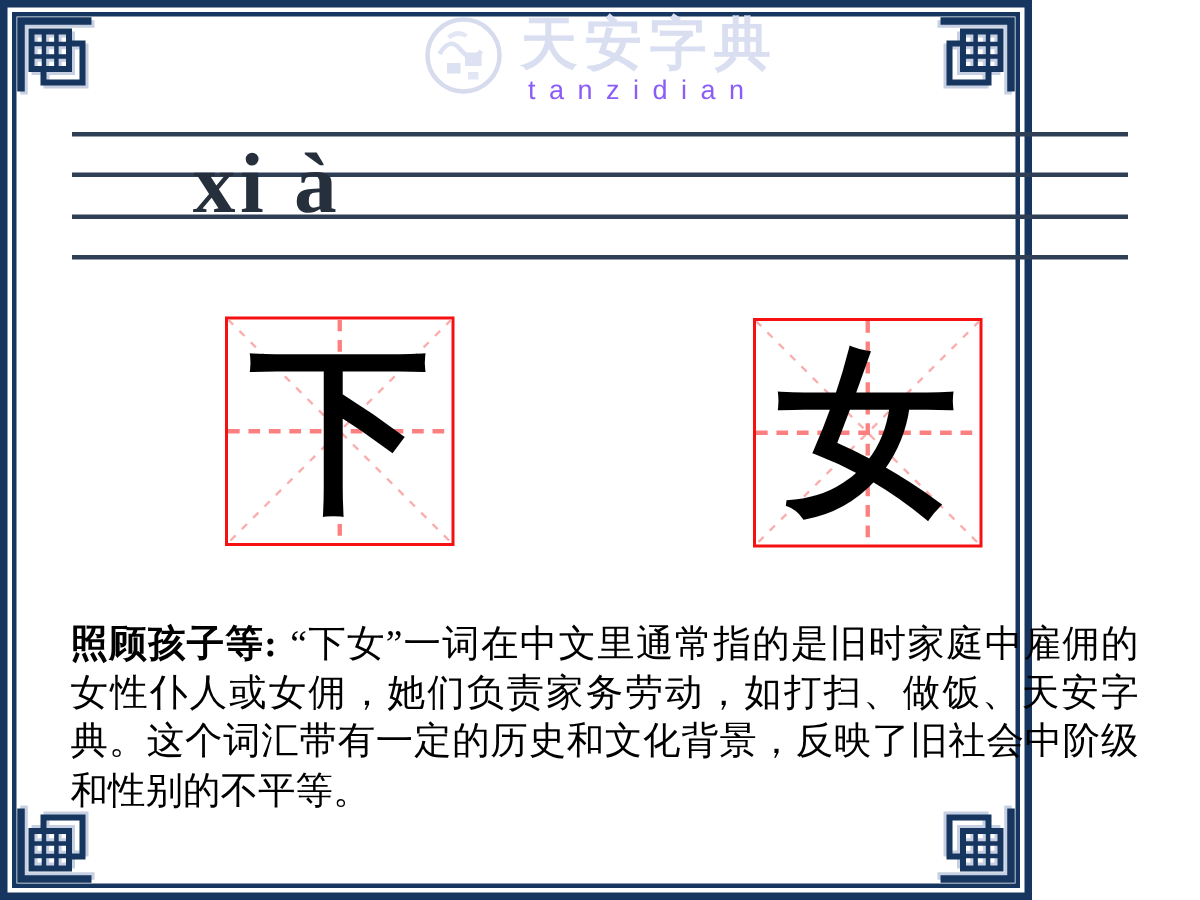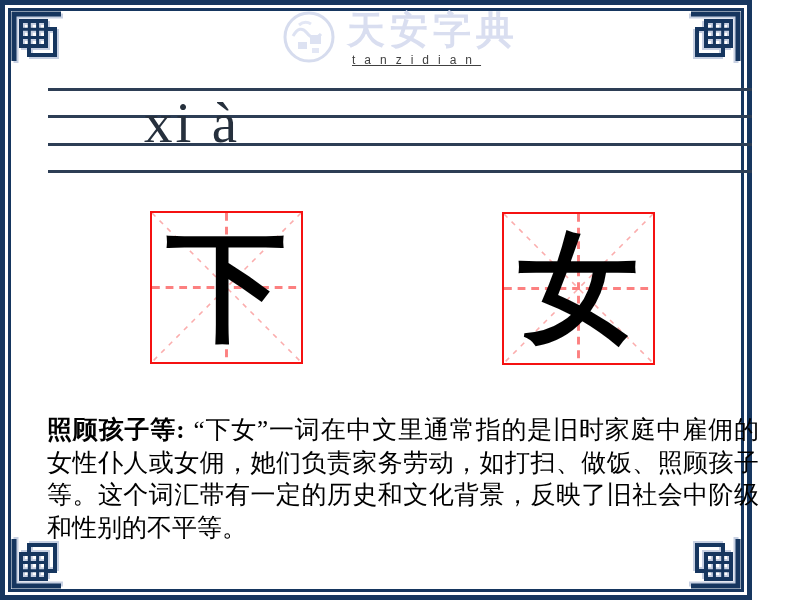--- a/index.html
+++ b/index.html
@@ -1,19 +1,19 @@
 <!DOCTYPE html>
 <html><head>
 <meta charset="utf-8">
 <title>天安字典</title>
 <style>
   * { margin:0; padding:0; box-sizing:border-box; }
   html,body { width:800px; height:600px; background:#ffffff; overflow:hidden;
               font-family:"Liberation Serif","DejaVu Serif",serif; }
-  .stage { position:relative; width:752px; height:600px; background:#fff; }
+  .stage { position:relative; width:688px; height:600px; background:#fff; }
 
   
   .frame-outer { position:absolute; inset:0; border:5px solid #16365f; pointer-events:none; }
   .frame-inner { position:absolute; inset:8px; border:3px solid #16365f; pointer-events:none; }
 
   
   .fret { position:absolute; width:56px; height:56px; filter:drop-shadow(2px 2px 0 #c7d0e2); }
   .fret svg { width:100%; height:100%; display:block; }
   .fret path, .fret rect, .fret line { stroke:#16365f; fill:none; }
   .fret-tl { top:6px;  left:6px;  }
@@ -21,33 +21,33 @@
   .fret-bl { bottom:6px; left:6px; transform:scaleY(-1); }
   .fret-br { bottom:6px; right:6px; transform:scale(-1,-1); }
 
   
   .logo { position:absolute; top:8px; left:0; width:800px; display:flex;
           justify-content:center; align-items:flex-start; gap:10px; }
   .logo-icon svg { width:56px; height:56px; display:block; }
   .logo-textcol { display:flex; flex-direction:column; }
   .logo-title { font-size:38px; font-weight:bold; letter-spacing:5px;
                 color:#d9def0; line-height:44px; }
-  .logo-sub { font-size:12px; letter-spacing:9px; color:#404040;
+  .logo-sub { font-size:18px; letter-spacing:9px; color:#8b5cf6;
               padding-left:5px; line-height:16px;
-              font-family:"Liberation Sans","DejaVu Sans",sans-serif;text-decoration:underline; }
+              font-family:"Liberation Sans","DejaVu Sans",sans-serif; }
 
   
   .staff { position:absolute; left:48px; top:88px; width:704px; height:86px; }
   .staff-line { position:absolute; left:0; width:704px; height:3px; background:#2d3e55; }
   .sl1 { top:0; } .sl2 { top:27px; } .sl3 { top:55px; } .sl4 { top:82px; }
 
   .pinyin { position:absolute; top:83px; height:80px; line-height:80px;
             font-size:57px; color:#26303d; text-align:center; letter-spacing:3px;
             font-family:"Liberation Serif","DejaVu Serif",serif; }
-  .pinyin-1 { left:112px;  width:160px; }
+  .pinyin-1 { left:98px;  width:160px;font-weight:bold; }
   .pinyin-2 { left:482px; width:160px; }
 
   
   .charbox { position:absolute; width:153px; height:153px;
              border:2px solid #f51111; background:#fff; }
   .charbox-1 { left:150px; top:211px; }
   .charbox-2 { left:502px; top:212px; }
   .charbox svg { position:absolute; inset:0; width:100%; height:100%; }
   .grid-diag  { stroke:#fbadad; stroke-width:1.6; stroke-dasharray:5 6; }
   .grid-cross { stroke:#fc8080; stroke-width:3;   stroke-dasharray:8 6; }
@@ -143,16 +143,16 @@
     <svg viewBox="0 0 153 153" preserveAspectRatio="none">
       <line class="grid-diag" x1="0" y1="0" x2="153" y2="153"></line>
       <line class="grid-diag" x1="153" y1="0" x2="0" y2="153"></line>
       <line class="grid-cross" x1="76.5" y1="0" x2="76.5" y2="153"></line>
       <line class="grid-cross" x1="0" y1="76.5" x2="153" y2="76.5"></line>
     </svg>
     <div class="char-glyph">女</div>
   </div>
 
   <p class="explain">
-    <span class="explain-label">照顾孩子等:</span><span>“下女”一词在中文里通常指的是旧时家庭中雇佣的女性仆人或女佣，她们负责家务劳动，如打扫、做饭、照顾孩子等。这个词汇带有一定的历史和文化背景，反映了旧社会中阶级和性别的不平等。</span>
+    <span class="explain-label">照顾孩子等:</span><span>“下女”一词在中文里通常指的是旧时家庭中雇佣的女性仆人或女佣，她们负责家务劳动，如打扫、做饭、天安字典。这个词汇带有一定的历史和文化背景，反映了旧社会中阶级和性别的不平等。</span>
   </p>
 
 </div>
 
 </body></html>

